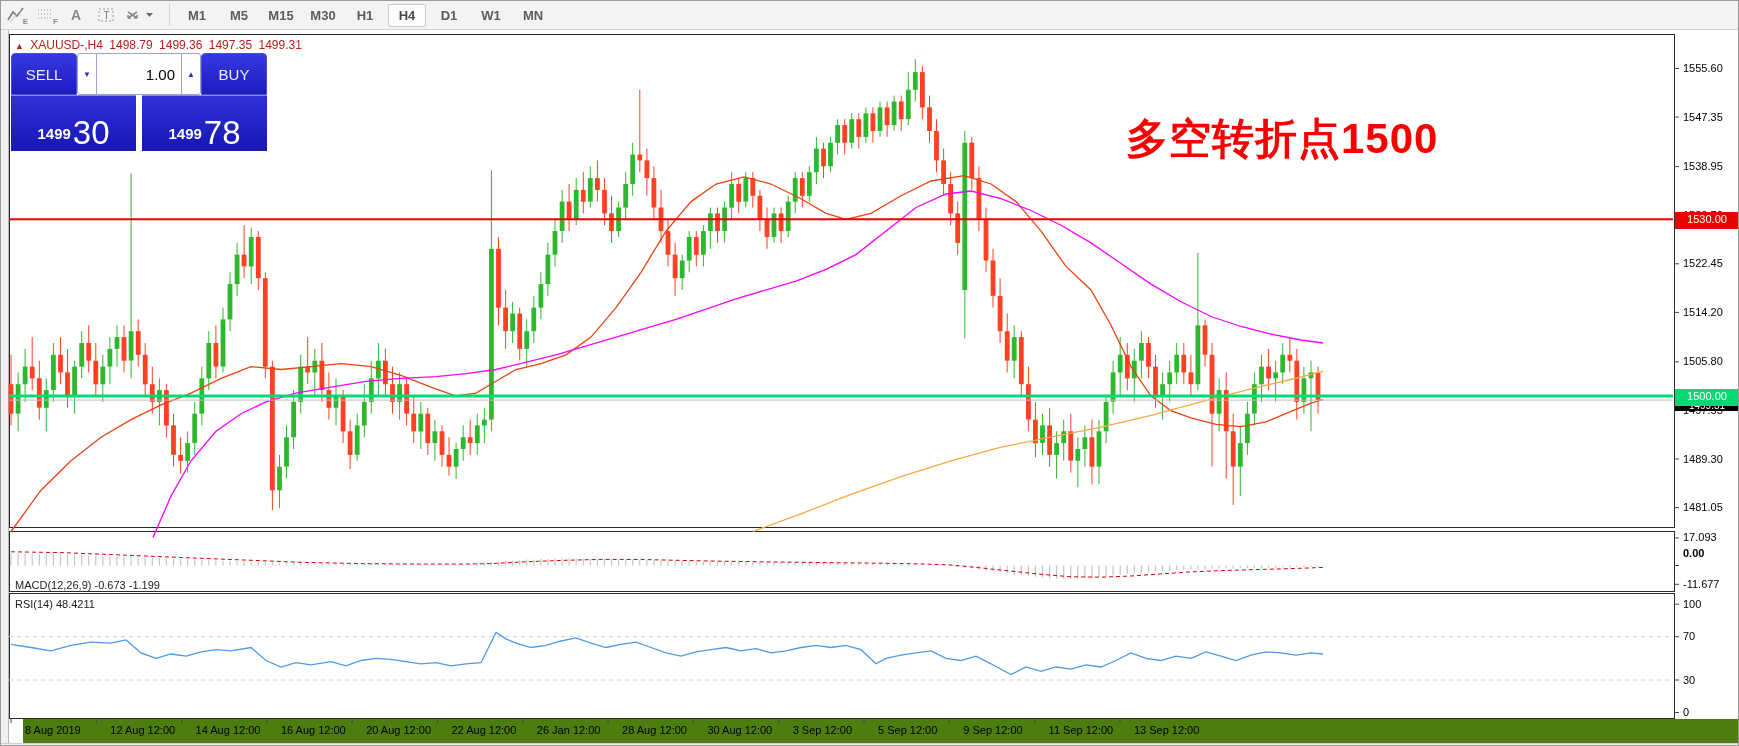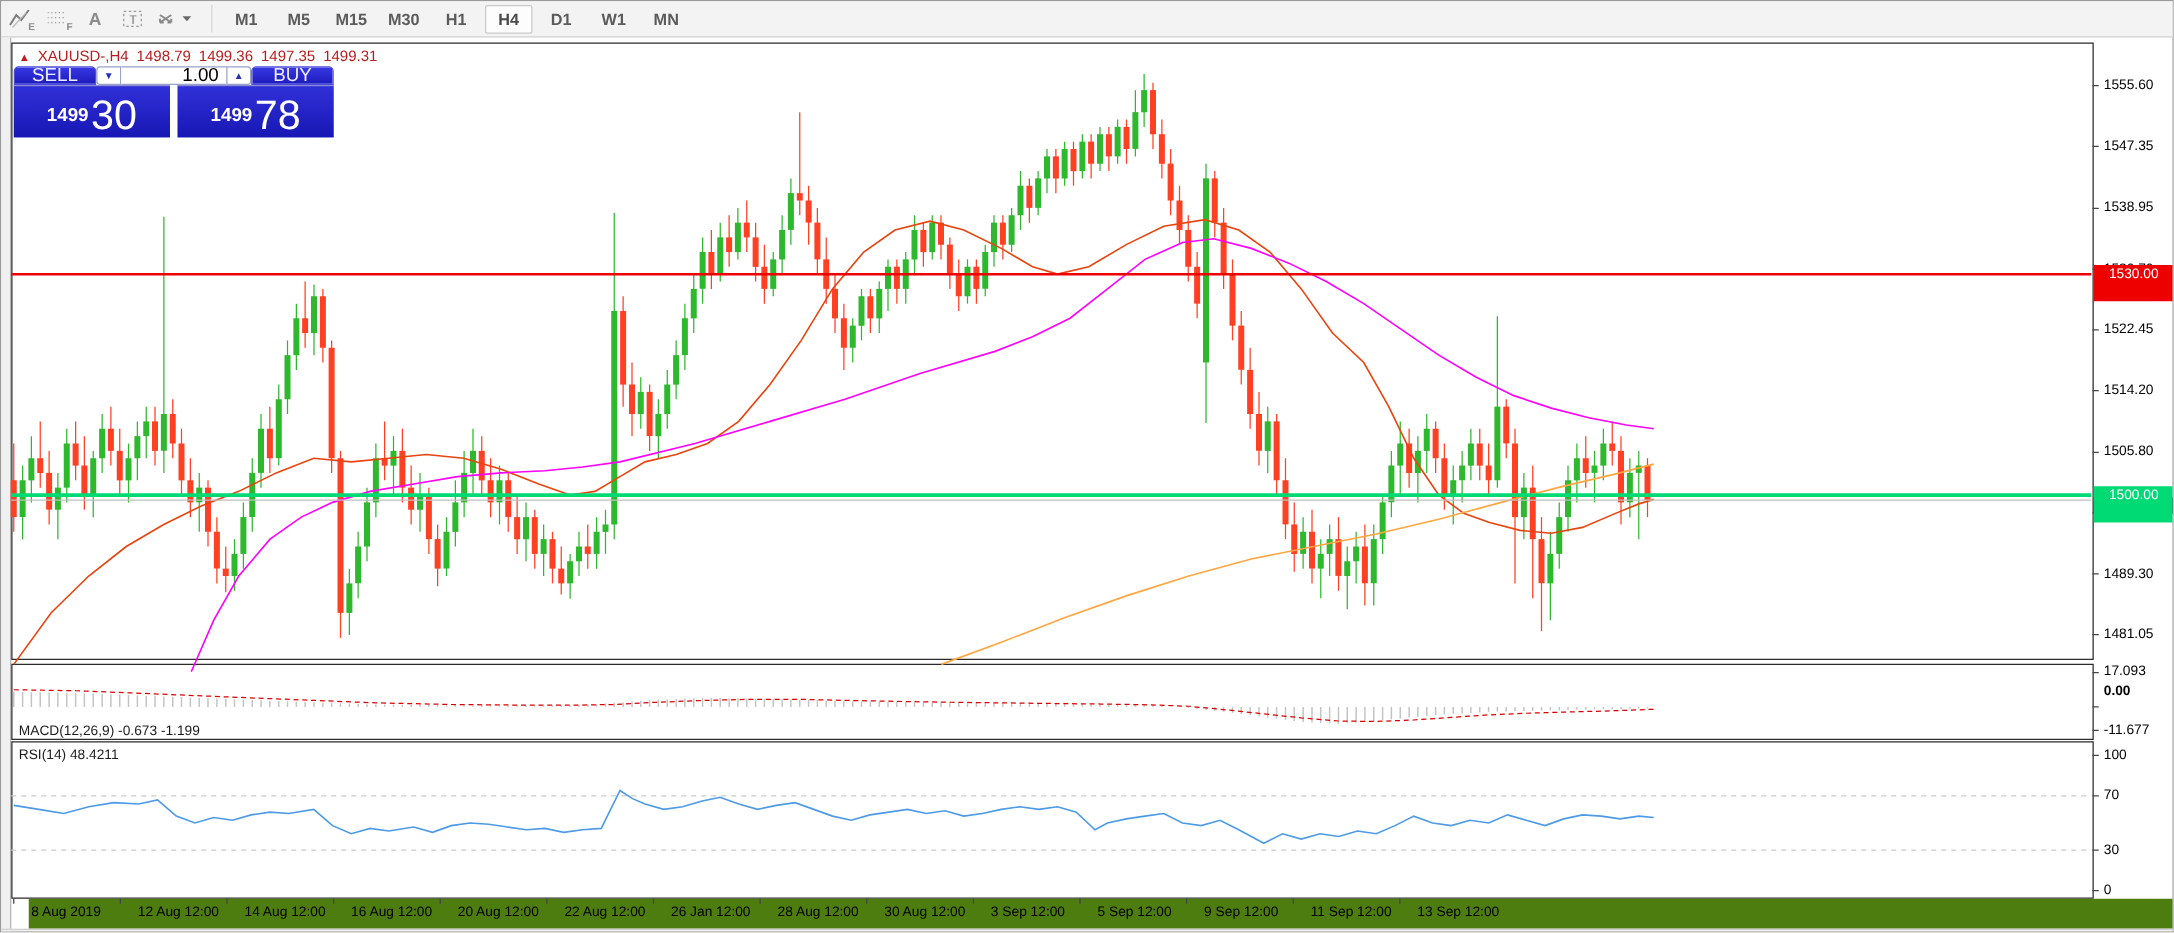--- a/index.html
+++ b/index.html
@@ -22,44 +22,44 @@
               border-right:1px solid #b5b5b5;box-sizing:border-box;}
   .panel{position:absolute;background:#fff;border:1px solid #2b2b2b;box-sizing:border-box;}
   #main-panel{left:8px;top:33px;width:1666px;height:494px;}
   #macd-panel{left:8px;top:530px;width:1666px;height:61px;}
   #rsi-panel {left:8px;top:592px;width:1666px;height:126px;}
   #chart-title{position:absolute;left:14px;top:37px;font-size:12px;color:#b91c1c;z-index:6;}
   #chart-title span{margin-right:3px;}
   .ind-label{position:absolute;left:14px;font-size:11px;color:#1c1c1c;z-index:6;}
   
   .axis-label{position:absolute;font-size:11px;color:#000;z-index:4;white-space:nowrap;}
-  .price-box{position:absolute;left:1674px;width:64px;height:29px;color:#fff;font-size:11px;
+  .price-box{position:absolute;left:1674px;width:64px;height:17px;color:#fff;font-size:11px;
              text-align:center;line-height:15px;z-index:8;}
   #time-axis{position:absolute;left:22px;top:718px;width:1731px;height:24px;background:#4d7c0f;}
   .time-label{position:absolute;top:5px;font-size:11px;color:#000;white-space:nowrap;}
   #bottom-strip{position:absolute;left:0;top:742px;width:1739px;height:4px;background:#efefef;
                 border-top:1px solid #cfcfcf;box-sizing:border-box;}
   
   #overlay{position:absolute;left:0;top:0;z-index:5;pointer-events:none;}
   
   #trade-panel{position:absolute;left:10px;top:52px;width:256px;height:70px;z-index:10;}
-  #tp-row1{display:flex;height:15px;}
+  #tp-row1{display:flex;height:42px;}
   .tp-btn{background:linear-gradient(180deg,#3838e2,#1b1bbe);color:#eef;font-size:15px;
           display:flex;align-items:center;justify-content:center;border:1px solid #4b4bdd;
           box-sizing:border-box;}
   #sell-btn{width:66px;border-radius:4px 4px 0 0;}
   #buy-btn{width:66px;border-radius:4px 4px 0 0;}
   .spin{width:20px;background:#fff;border:1px solid #9aa2c8;color:#2233bb;font-size:8px;
         display:flex;align-items:center;justify-content:center;box-sizing:border-box;}
   #vol-down{border-radius:3px 0 0 3px;}
   #vol-up{border-radius:0 3px 3px 0;}
   #vol-input{width:84px;border:1px solid #9aa2c8;border-left:none;border-right:none;
              text-align:right;font-size:15px;padding:0 6px 0 0;box-sizing:border-box;
              font-family:"Liberation Sans",sans-serif;}
-  #tp-row2{display:flex;height:42px;margin-top:0;}
+  #tp-row2{display:flex;height:56px;margin-top:0;}
   .price-big-box{width:125px;background:linear-gradient(180deg,#3030d8,#1717b4);
                  border-top:1px solid rgba(255,255,255,.5);display:flex;align-items:flex-end;
                  justify-content:center;color:#fff;padding-bottom:2px;box-sizing:border-box;}
   .price-big-box .small{font-size:15px;font-weight:bold;margin-right:2px;line-height:30px;}
   .price-big-box .big{font-size:33px;line-height:33px;}
   #tp-gap{width:6px;background:#fff;}
   
   #annotation{position:absolute;left:1125px;top:110px;font-size:42px;font-weight:bold;
               z-index:9;letter-spacing:1px;white-space:nowrap;}
 </style>
@@ -795,13 +795,14 @@
         <span class="big">30</span>
       </div>
       <div id="tp-gap"></div>
       <div class="price-big-box">
         <span class="small">1499</span>
         <span class="big">78</span>
       </div>
     </div>
   </div>
 
+  <div id="annotation" style="color: rgb(249, 0, 0);">多空转折点1500</div>
 </div>
 
 </body></html>

